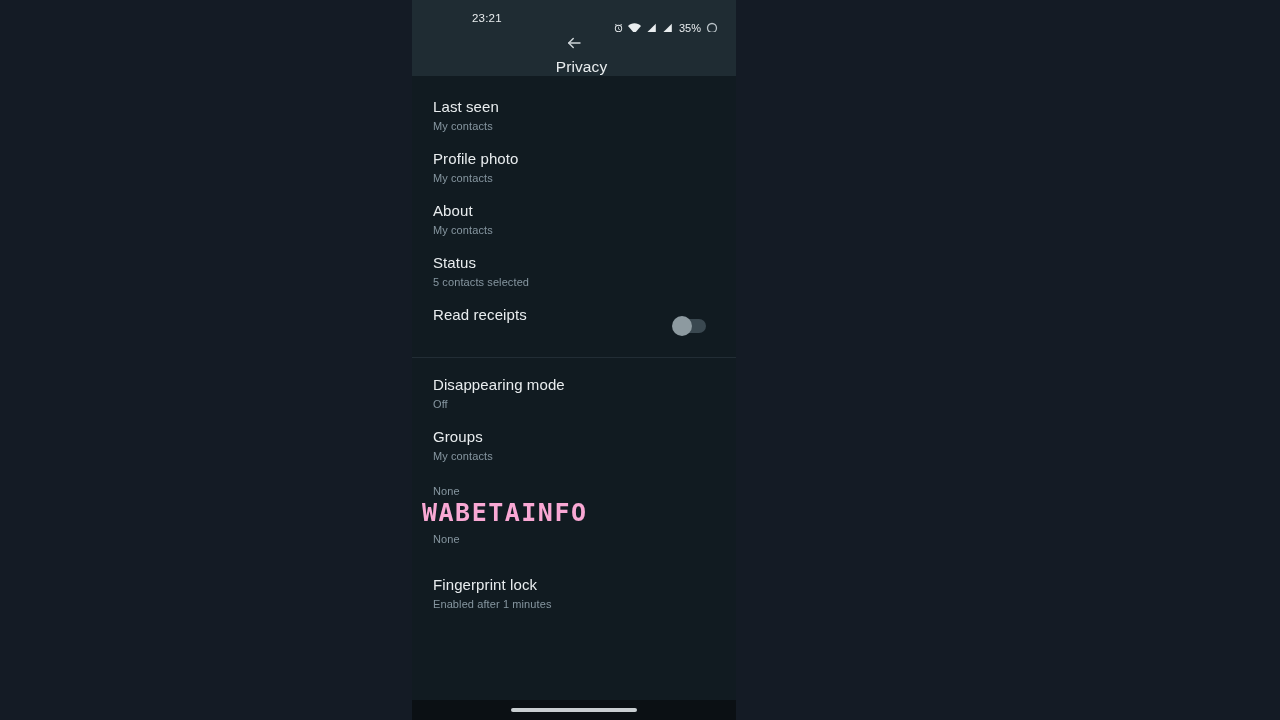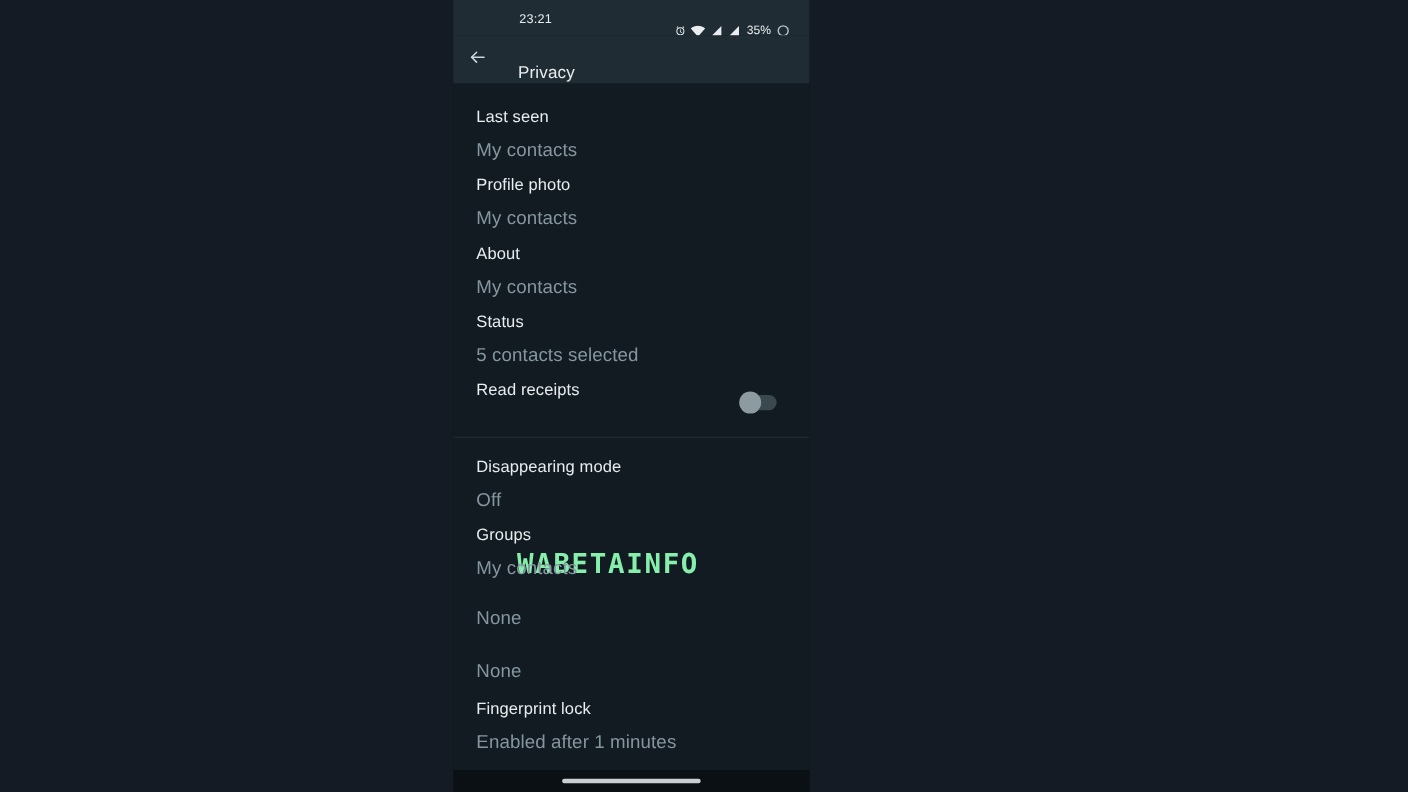--- a/index.html
+++ b/index.html
@@ -40,21 +40,21 @@
     display:flex; align-items:center; gap:4px;margin-top:12px;
   }
   .sb-right svg { display:block; }
   .sb-batt-txt { font-size:11px; color:#e9edef; margin:0 1px 0 2px; }
 
   
   .appbar {
     position:relative;
     height:44px;
     background:#1f2c33;
-    display:flex; align-items:flex-end;
+    display:flex; align-items:center;flex-direction:column;
   }
   .back-btn {
     width:44px; height:44px;
     display:flex; align-items:center; justify-content:center;
     cursor:pointer;
   }
   .appbar-title {
     font-size:15.5px;
     color:#e9edef;
     margin-left:15px;
@@ -69,44 +69,43 @@
     padding-top:14px;
   }
 
   .watermark {
     position:absolute;
     left:10px; top:422px;
     font-family:"DejaVu Sans Mono", monospace;
     font-size:25px;
     font-weight:bold;
     letter-spacing:1.5px;
-    color:#86efac;
+    color:#f9a8d4;
     user-select:none;
     pointer-events:none;
-    margin-left:48px;
   }
 
   .row {
     position:relative;
     padding:8px 22px 8px 21px;
     min-height:48px;
     cursor:pointer;
   }
   .row-title {
     font-size:15px;
     color:#e9edef;
     line-height:17px;
     letter-spacing:.1px;
     position:relative; z-index:2;
   }
   .row-sub {
-    font-size:17px;
+    font-size:11px;
     color:#8696a0;
     line-height:15px;
-    margin-top:14px;
+    margin-top:4px;
     letter-spacing:.1px;
     position:relative; z-index:2;
     max-width:232px;
   }
   .row.wide .row-sub { max-width:225px; }
 
   .divider {
     height:1px;
     background:#222d35;
     margin:11px 0 10px 0;

